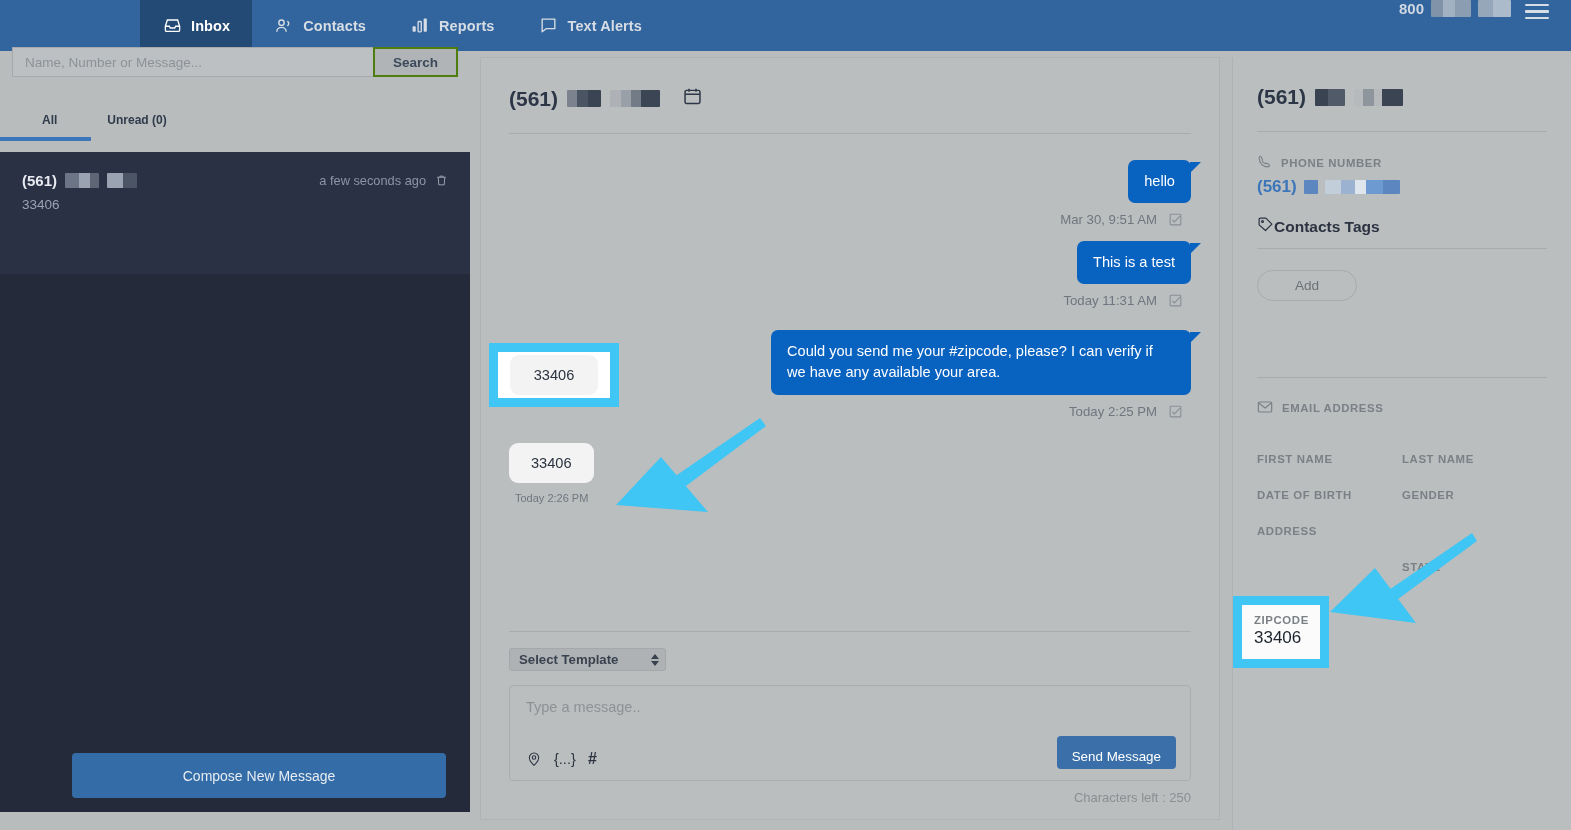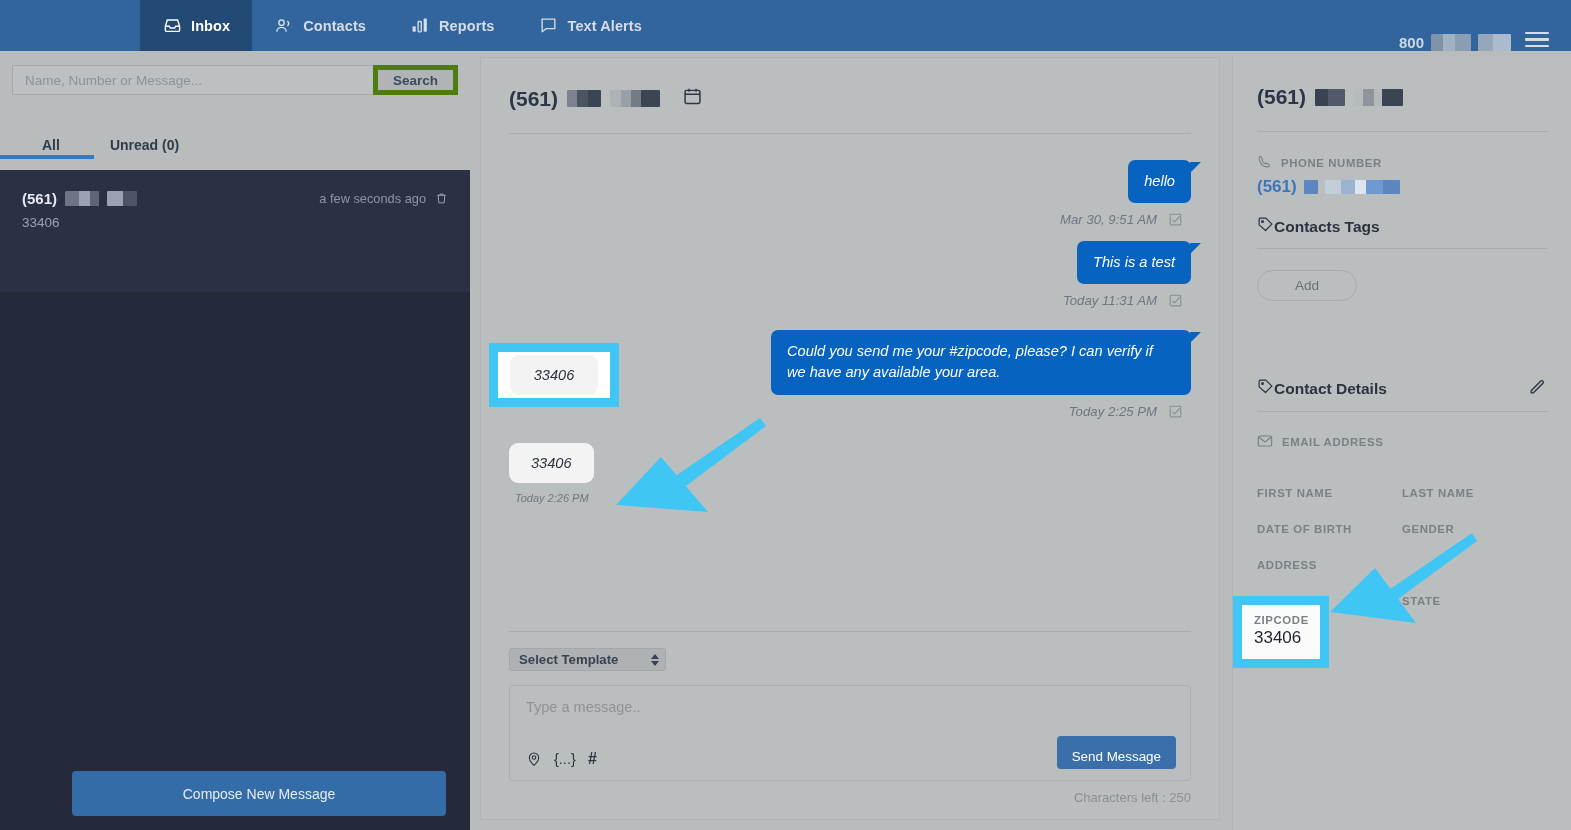--- a/index.html
+++ b/index.html
@@ -20,50 +20,50 @@
   .nav-item {
     display: flex; align-items: center; gap: 9px;
     padding: 12px 22px; color: #d7dde4; font-size: 14.5px; font-weight: bold;
     letter-spacing: .1px; cursor: pointer; height: 51px;
   }
   .nav-item.active { background: #234a75; color: #ffffff; }
   .nav-icon { display: flex; align-items: center; justify-content: center; width: 20px; height: 20px; }
   .nav-icon svg { display: block; }
 
   .nav-right {
-    margin-left: auto; display: flex; align-items: flex-end; gap: 14px;
+    margin-left: auto; display: flex; align-items: flex-start; gap: 14px;
     padding-right: 22px; height: 51px;
   }
   .acct { display: flex; align-items: center; gap: 7px; color: #cfd8e2; font-size: 15px; font-weight: bold; }
   .redact { display: inline-block; border-radius: 1px; }
   .rd-h1 { width: 40px; height: 17px; background:
       linear-gradient(90deg,#8d9bab 0 30%, #b5bfc9 30% 60%, #9aa7b5 60% 100%); opacity: .85; }
   .rd-h2 { width: 33px; height: 17px; background:
       linear-gradient(90deg,#a8b3c0 0 45%, #c2cad3 45% 100%); opacity: .85; }
   .burger { display: flex; flex-direction: column; gap: 4px; cursor: pointer; padding: 4px 0; }
   .burger i { display: block; width: 24px; height: 2.4px; background: #d5dde6; border-radius: 1px; }
 
   
-  .sidebar { position: absolute; top: 51px; left: 0; width: 470px; height: 779px; }
+  .sidebar { position: absolute; top: 33px; left: 0; width: 470px; height: 779px; }
   .search-row { display: flex; padding: 14px 12px 12px 12px; }
   .search-input {
     flex: 1; height: 30px; border: 1px solid #a5a9ab; border-right: none;
     background: #bdc0c2; padding: 0 12px; font-size: 13.5px; color: #3b4450;
     font-family: "Liberation Sans", sans-serif; outline: none;
   }
   .search-input::placeholder { color: #8d9297; }
   .search-btn {
-    height: 30px; min-width: 85px; background: #b0b4b6; border: 5px solid #4d7c0f;
+    height: 30px; min-width: 85px; background: #b0b4b6; border: 2px solid #4d7c0f;
     color: #3c4a5c; font-size: 13.5px; font-weight: bold; cursor: pointer;
     font-family: "Liberation Sans", sans-serif;
   }
   .tabs { display: flex; padding-left: 0; height: 52px; align-items: flex-end; }
   .tab {
-    position: relative; padding: 0 10px 6px 10px; margin-left: 30px;
-    font-size: 14px; font-weight: bold; color: #2f3b4a; cursor: pointer;
+    position: relative; padding: 0 10px 14px 10px; margin-left: 30px;
+    font-size: 12px; font-weight: bold; color: #2f3b4a; cursor: pointer;
   }
   .tab:first-child { margin-left: 32px; }
   .tab.active::after {
     content: ""; position: absolute; left: -32px; right: -24px; bottom: 0;
     height: 4px; background: #3b76ba;
   }
   .conv-list { position: absolute; top: 119px; left: 0; right: 0; bottom: 0; background: #242a3a; }
   .conv-item {
     background: #2a3145; padding: 20px 22px 0 22px; height: 122px; cursor: pointer;
     border-bottom: 1px solid #2a3145;
@@ -92,21 +92,21 @@
   }
   .conv-header { padding: 28px 28px 0 28px; }
   .conv-header-row { display: flex; align-items: center; gap: 22px; padding-bottom: 22px; }
   .conv-phone { display: flex; align-items: center; gap: 9px; font-size: 21px; font-weight: bold; color: #2c3646; }
   .rd-p1 { width: 34px; height: 17px; background:
       linear-gradient(90deg,#7c838f 0 28%, #4a5462 28% 62%, #3b4452 62% 100%); }
   .rd-p2 { width: 50px; height: 17px; background:
       linear-gradient(90deg,#aeb2b6 0 22%, #9aa0a7 22% 42%, #737b86 42% 62%, #3c4553 62% 100%); }
   .hr { height: 1px; background: #a9acae; }
 
-  .thread { position: relative; padding: 26px 28px 0 28px; height: 470px; font-style: italic; }
+  .thread { position: relative; padding: 26px 28px 0 28px; height: 470px; }
   .msg-row { display: flex; flex-direction: column; align-items: flex-end; margin-bottom: 10px; }
   .bubble-out {
     position: relative; background: #0862c0; color: #ffffff; border-radius: 7px;
     padding: 11px 16px; font-size: 14.6px; line-height: 1.45; max-width: 420px;
   }
   .bubble-out::after {
     content: ""; position: absolute; right: -10px; top: 2px;
     border-left: 11px solid #0862c0; border-bottom: 11px solid transparent;
   }
   .stamp { display: flex; align-items: center; gap: 11px; color: #6f767f; font-size: 13.2px; margin-top: 9px; margin-right: 8px; }
@@ -429,34 +429,20 @@
         </span>
         <span>Contacts Tags</span>
       </div>
       <div class="rp-hr" style="margin-top:11px"></div>
       <div style="margin-top:21px">
         <button class="pill">Add</button>
       </div>
     </div>
 
     <div style="margin-top:76px">
-      <div class="sec-title">
-        <span>
-          <svg width="17" height="17" viewBox="0 0 24 24" fill="none" stroke="#2b3341" stroke-width="1.7">
-            <path d="M3 12.5V4.5A1.5 1.5 0 0 1 4.5 3h8l8.5 8.5-9 9z" stroke-linejoin="round"></path>
-            <circle cx="7.8" cy="7.8" r="1.3"></circle>
-          </svg>
-        </span>
-        <span>Contact Details</span>
-        <span class="edit">
-          <svg width="19" height="19" viewBox="0 0 24 24" fill="none" stroke="#2b3341" stroke-width="1.7">
-            <path d="M4 17.3L16.2 5.1a2 2 0 0 1 2.8 2.8L6.8 20H4z" stroke-linejoin="round"></path>
-          </svg>
-        </span>
-      </div>
       <div class="rp-hr" style="margin-top:11px"></div>
 
       <div style="margin-top:22px">
         <div class="field-label">
           <span>
             <svg width="16" height="14" viewBox="0 0 24 20" fill="none" stroke="#7b8086" stroke-width="1.8">
               <rect x="2" y="2.5" width="20" height="15" rx="2"></rect>
               <path d="M3 4.5l9 7 9-7"></path>
             </svg>
           </span>

